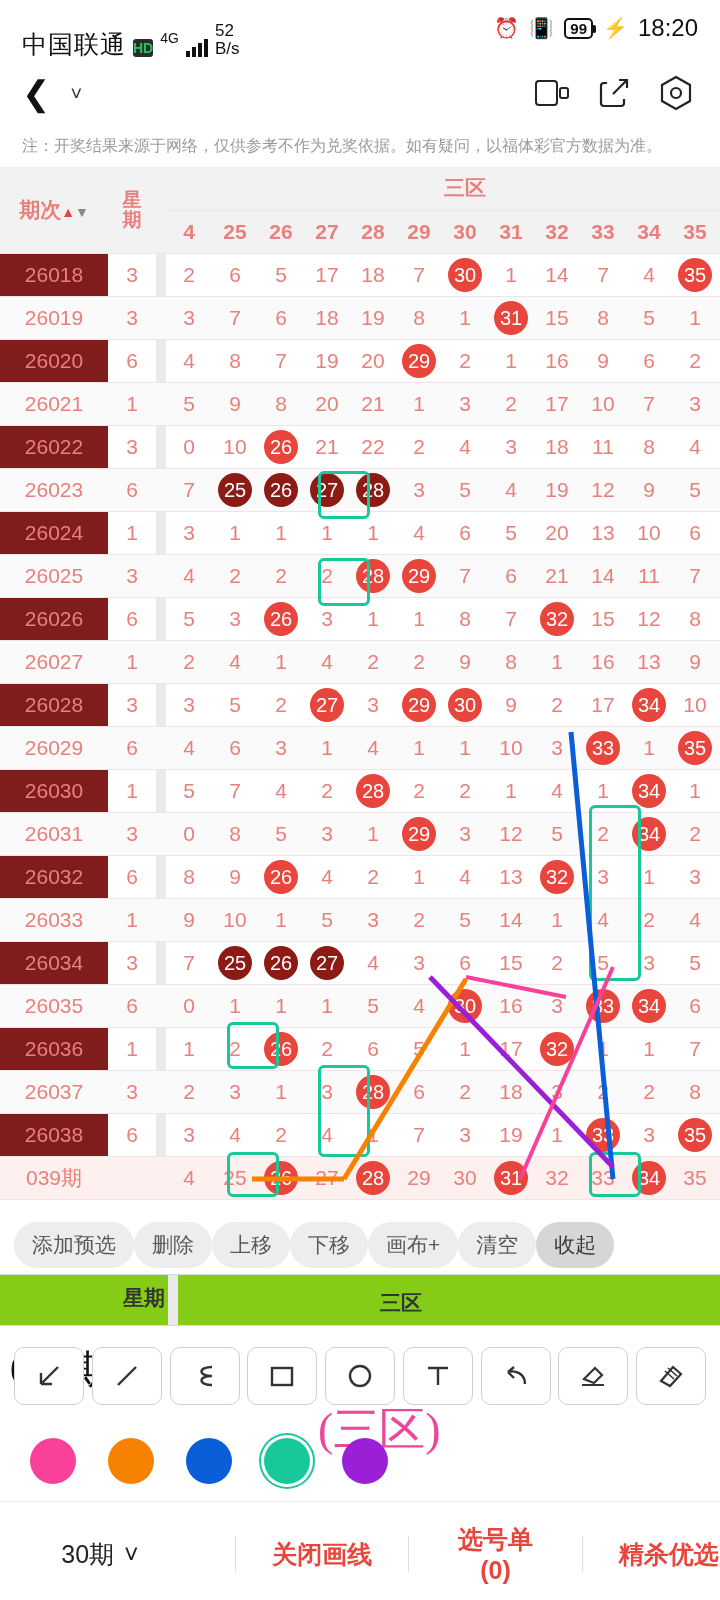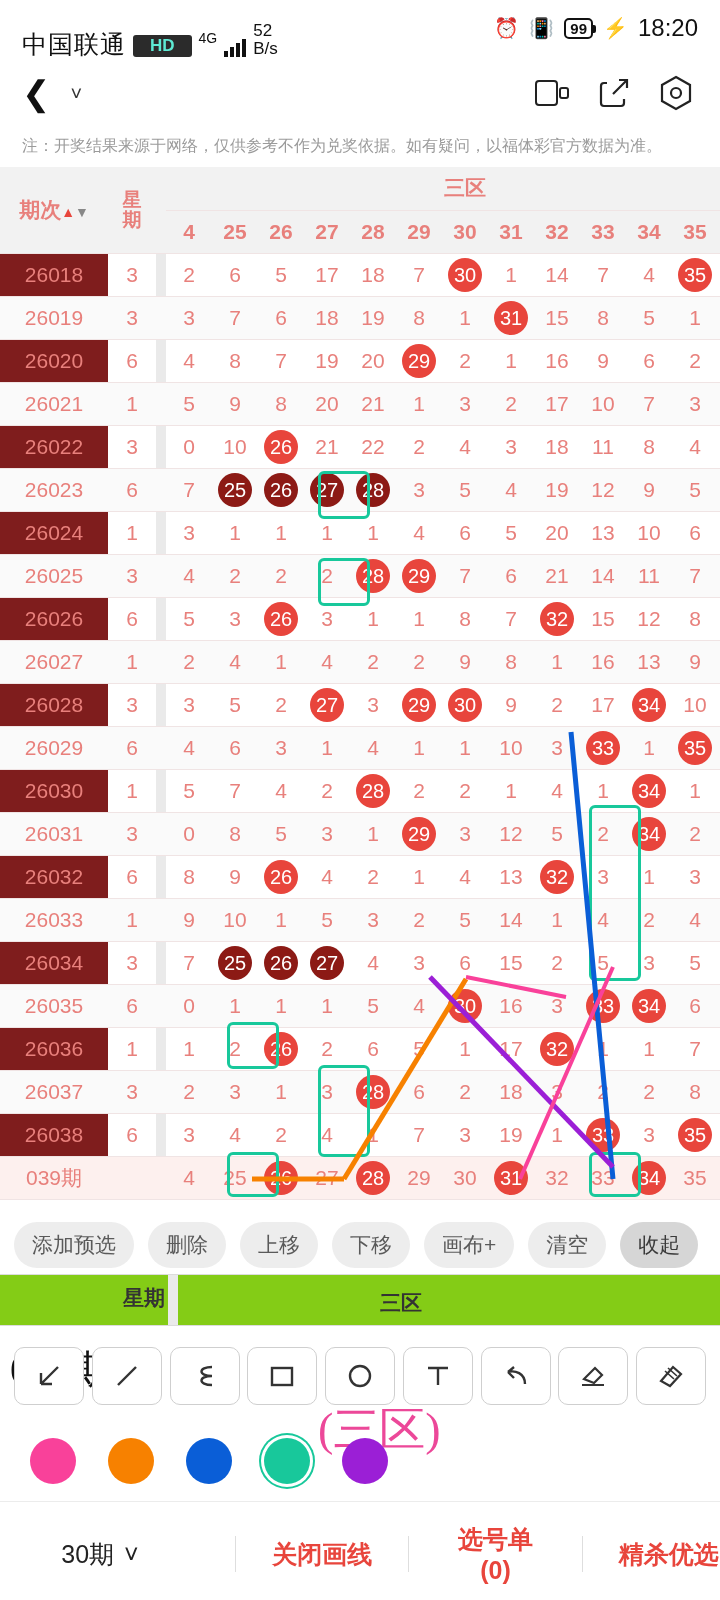--- a/index.html
+++ b/index.html
@@ -12,22 +12,22 @@
   .screen { position: relative; width: 720px; height: 1600px; }
 
   
   .statusbar {
     height: 56px; display: flex; align-items: center;
     padding: 0 22px; font-size: 22px; color: #111;
   }
   .sb-left { display: flex; align-items: flex-end; gap: 7px; }
   .carrier { font-size: 25px; letter-spacing: 1px; margin-top: 32px; }
   .badge-hd {
-    background: #2b2b2b; color: #5eead4; font-size: 17px; font-weight: bold;
-    border-radius: 3px; padding: 1px 17px; margin-bottom: 4px;
+    background: #2b2b2b; color: #22c55e; font-size: 14px; font-weight: bold;
+    border-radius: 3px; padding: 1px 0; margin-bottom: 4px;
   }
   .net-g { font-size: 14px; line-height: 1; margin-bottom: 16px; }
   .bars { display: flex; align-items: flex-end; gap: 2px; margin-bottom: 4px; }
   .bars i { display: block; width: 4px; background: #111; }
   .bars i:nth-child(1){height:6px}
   .bars i:nth-child(2){height:10px}
   .bars i:nth-child(3){height:14px}
   .bars i:nth-child(4){height:18px}
   .speed { font-size: 17px; line-height: 1.05; text-align: left; margin-bottom: 3px; }
   .sb-spacer { flex: 1; }
@@ -104,21 +104,21 @@
     font-size: 40px; color: #111; font-family: "Liberation Serif", serif;
   }
   .ovl-zone {
     position: absolute; left: 318px; top: 1232px;
     font-size: 46px; color: #ec4899; font-family: "Liberation Serif", serif;
   }
 
   
   .actionbar {
     position: absolute; left: 0; top: 1216px; width: 720px; height: 58px;
-    display: flex; align-items: center; gap: 14px; padding: 0 14px;
+    display: flex; align-items: center; padding: 0 14px;
     background: #ffffff;
   }
   .chip {
     background: #ededed; border-radius: 24px; padding: 9px 18px;
     font-size: 21px; color: #5a5a5a; white-space: nowrap;
   }
   .chip.dark { background: #d6d6d6; color: #3a3a3a; }
 
   
   .ministrip {

